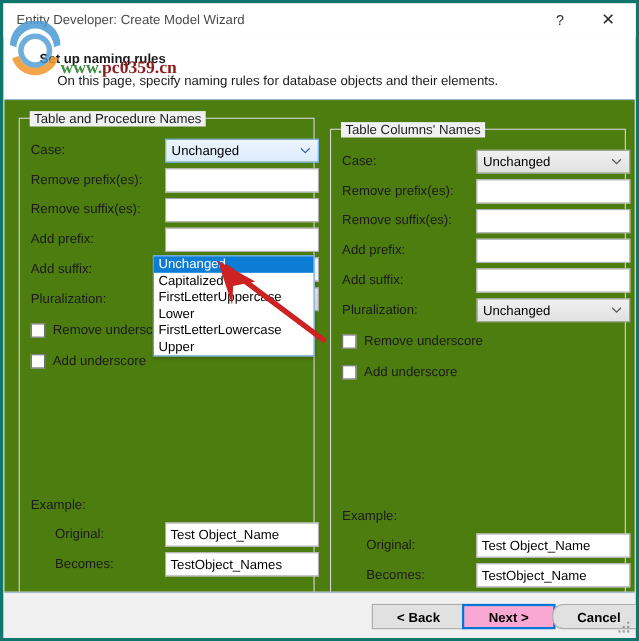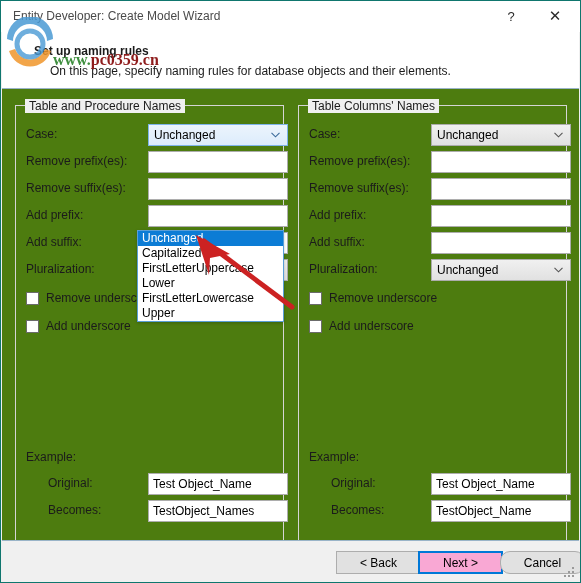--- a/index.html
+++ b/index.html
@@ -12,21 +12,21 @@
     font-size: 12px;
     color: #000;
     overflow: hidden;
     position: relative;
   }
   #window {
     position: absolute;
     left: 0; top: 0;
     width: 581px; height: 583px;
     box-sizing: border-box;
-    border: 1px solid #0f766e;
+    border: 3px solid #0f766e;
     background: #f0f0f0;
     overflow: hidden;
   }
 
   
   .titlebar {
     position: absolute;
     left: 0; top: 0; right: 0;
     height: 31px;
     background: #ffffff;
@@ -120,21 +120,21 @@
   
   .groupbox {
     position: absolute;
     box-sizing: border-box;
     border: 1px solid #d5d5d5;
     background: transparent;
     top: 16px;
     height: 437px;
   }
   .groupbox.left  { left: 13px;  width: 269px; }
-  .groupbox.right { left: 296px; width: 269px; }
+  .groupbox.right { left: 296px; width: 269px; margin-top: 10px; }
   .groupbox-title {
     position: absolute;
     top: -7px; left: 9px;
     background: #f0f0f0;
     padding: 0 4px;
     font-size: 12px;
     color: #1b1b1b;
     white-space: nowrap;
   }
 
@@ -272,20 +272,21 @@
     top: 10px;
     width: 85px; height: 23px;
     box-sizing: border-box;
     border: 1px solid #adadad;
     background: #e1e1e1;
     font-size: 12px;
     color: #000;
     display: flex; align-items: center; justify-content: center;
     font-family: "Liberation Sans", sans-serif;
     cursor: default;
+    font-weight: bold;
   }
   .btn.default {
     border: 2px solid #0078d7;
     background: #f9a8d4;
   }
   .btn-back   { left: 334px; }
   .btn-next   { left: 416px; }
   .btn-cancel { left: 498px; border-radius: 10px; }
 
   .resize-grip {

